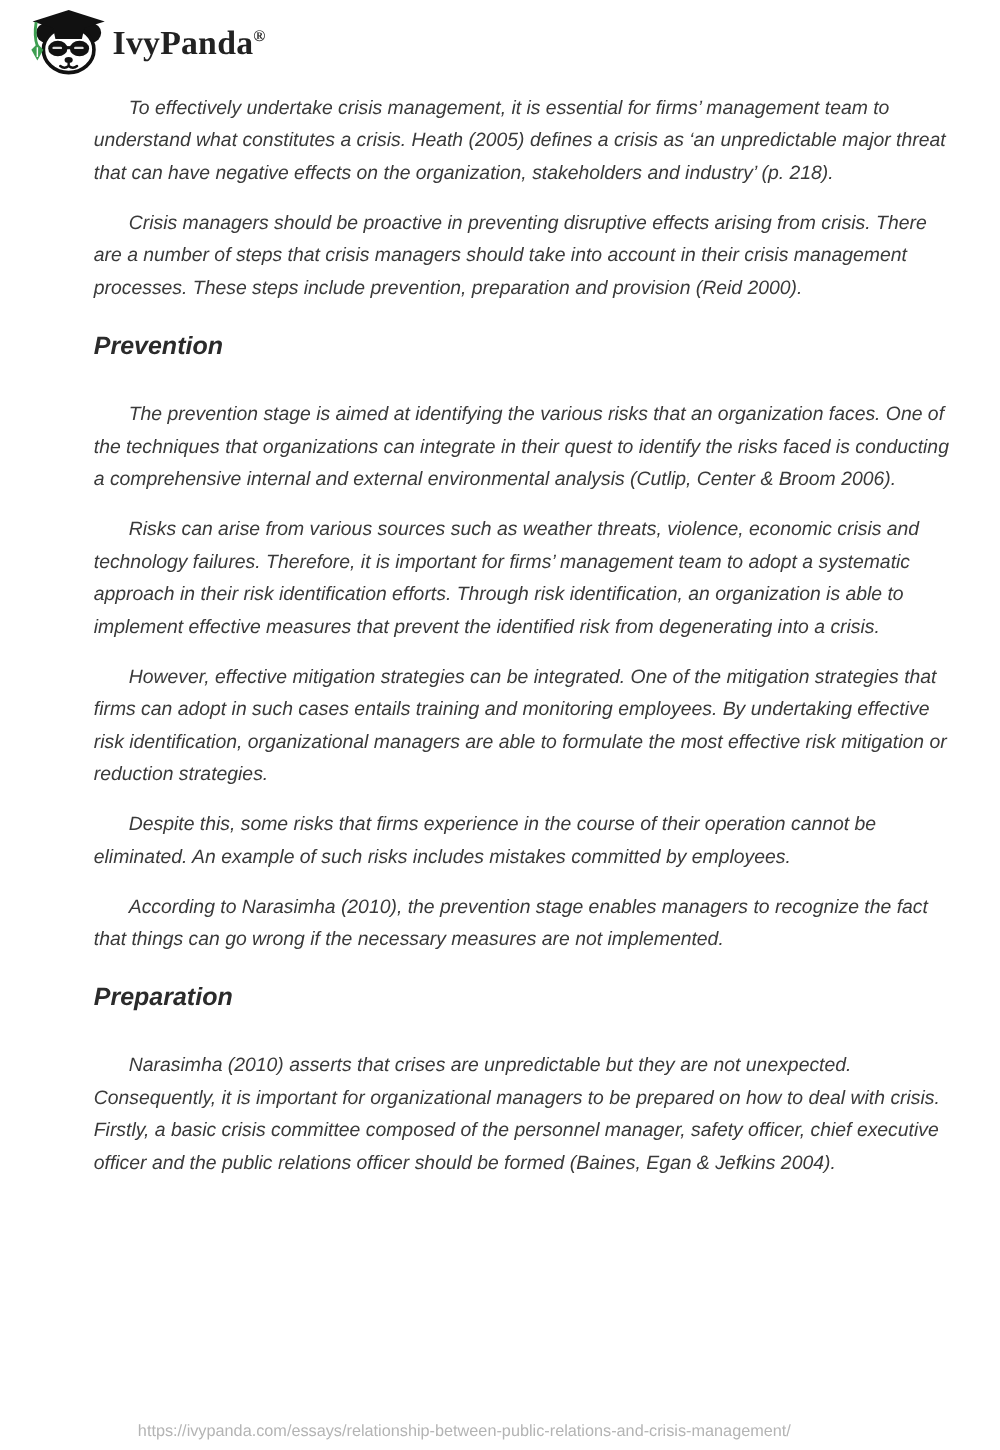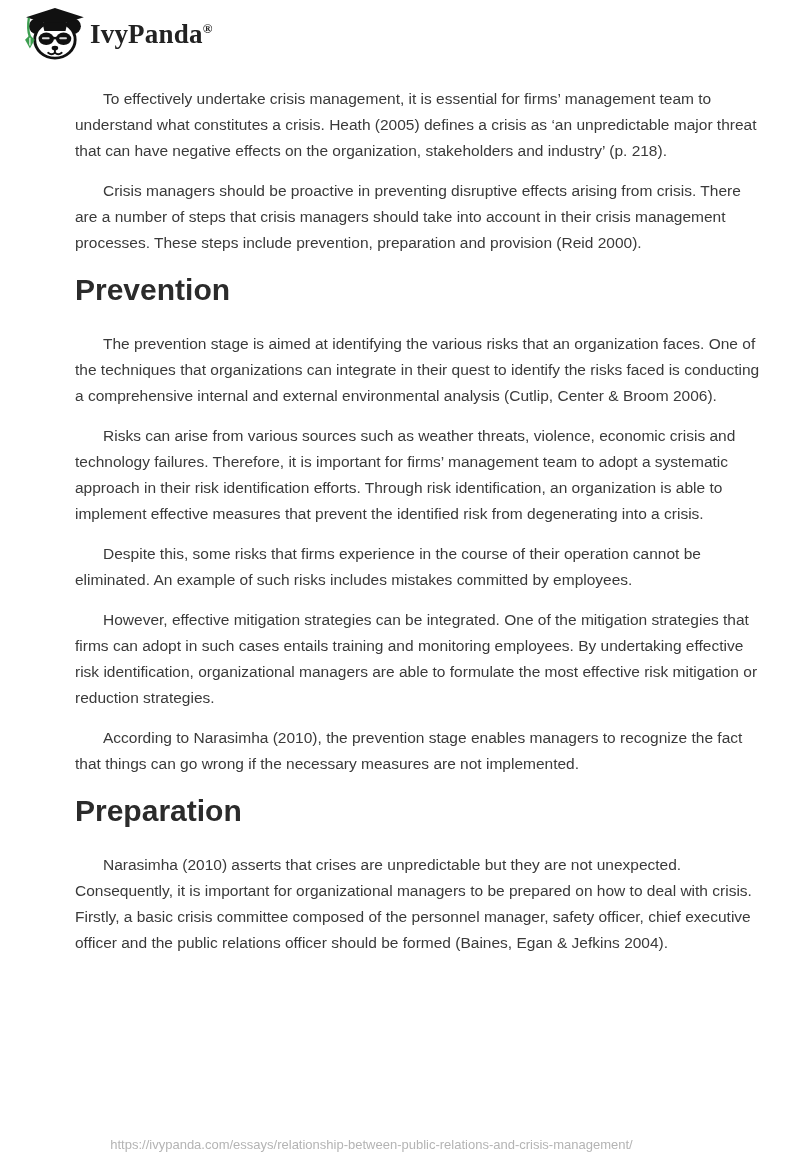--- a/index.html
+++ b/index.html
@@ -45,35 +45,36 @@
   }
   .doc-title {
     font-size: 14px;
     color: #8f8f8f;
     padding-top: 9px;
     text-align: right;
   }
   
   .article {
     position: absolute;
-    top: 78px;
+    top: 66px;
     left: 75px;
     width: 690px;
     padding-top: 8px;
     color: #3a3a3a;
     font-size: 15.5px;
     line-height: 26px;
+    font-style: italic;
   }
   .para {
     text-indent: 28px;
     margin-bottom: 14px;
     text-align: left;
   }
   .section-heading {
-    font-size: 30px;
+    font-size: 20px;
     line-height: 35px;
     font-weight: 700;
     color: #2b2b2b;
     margin: 16px 0 24px 0;
   }
   
   .footer {
     position: absolute;
     left: 0; right: 0;
     bottom: 8px;
@@ -116,22 +117,22 @@
     <span class="brand-name"><span>IvyPanda</span><span class="brand-reg">®</span></span>
   </div>
 </header>
 
 <main class="article">
   <p class="para">To effectively undertake crisis management, it is essential for firms’ management team to understand what constitutes a crisis. Heath (2005) defines a crisis as ‘an unpredictable major threat that can have negative effects on the organization, stakeholders and industry’ (p. 218).</p>
   <p class="para">Crisis managers should be proactive in preventing disruptive effects arising from crisis. There are a number of steps that crisis managers should take into account in their crisis management processes. These steps include prevention, preparation and provision (Reid 2000).</p>
   <h2 class="section-heading">Prevention</h2>
   <p class="para">The prevention stage is aimed at identifying the various risks that an organization faces. One of the techniques that organizations can integrate in their quest to identify the risks faced is conducting a comprehensive internal and external environmental analysis (Cutlip, Center &amp; Broom 2006).</p>
   <p class="para">Risks can arise from various sources such as weather threats, violence, economic crisis and technology failures. Therefore, it is important for firms’ management team to adopt a systematic approach in their risk identification efforts. Through risk identification, an organization is able to implement effective measures that prevent the identified risk from degenerating into a crisis.</p>
+  <p class="para">However, effective mitigation strategies can be integrated. One of the mitigation strategies that firms can adopt in such cases entails training and monitoring employees. By undertaking effective risk identification, organizational managers are able to formulate the most effective risk mitigation or reduction strategies.</p>
   <p class="para">Despite this, some risks that firms experience in the course of their operation cannot be eliminated. An example of such risks includes mistakes committed by employees.</p>
-  <p class="para">However, effective mitigation strategies can be integrated. One of the mitigation strategies that firms can adopt in such cases entails training and monitoring employees. By undertaking effective risk identification, organizational managers are able to formulate the most effective risk mitigation or reduction strategies.</p>
   <p class="para">According to Narasimha (2010), the prevention stage enables managers to recognize the fact that things can go wrong if the necessary measures are not implemented.</p>
   <h2 class="section-heading">Preparation</h2>
   <p class="para">Narasimha (2010) asserts that crises are unpredictable but they are not unexpected. Consequently, it is important for organizational managers to be prepared on how to deal with crisis. Firstly, a basic crisis committee composed of the personnel manager, safety officer, chief executive officer and the public relations officer should be formed (Baines, Egan &amp; Jefkins 2004).</p>
 </main>
 
 <footer class="footer">
   <span>https://ivypanda.com/essays/relationship-between-public-relations-and-crisis-management/</span>
 </footer>
 
 </body></html>

